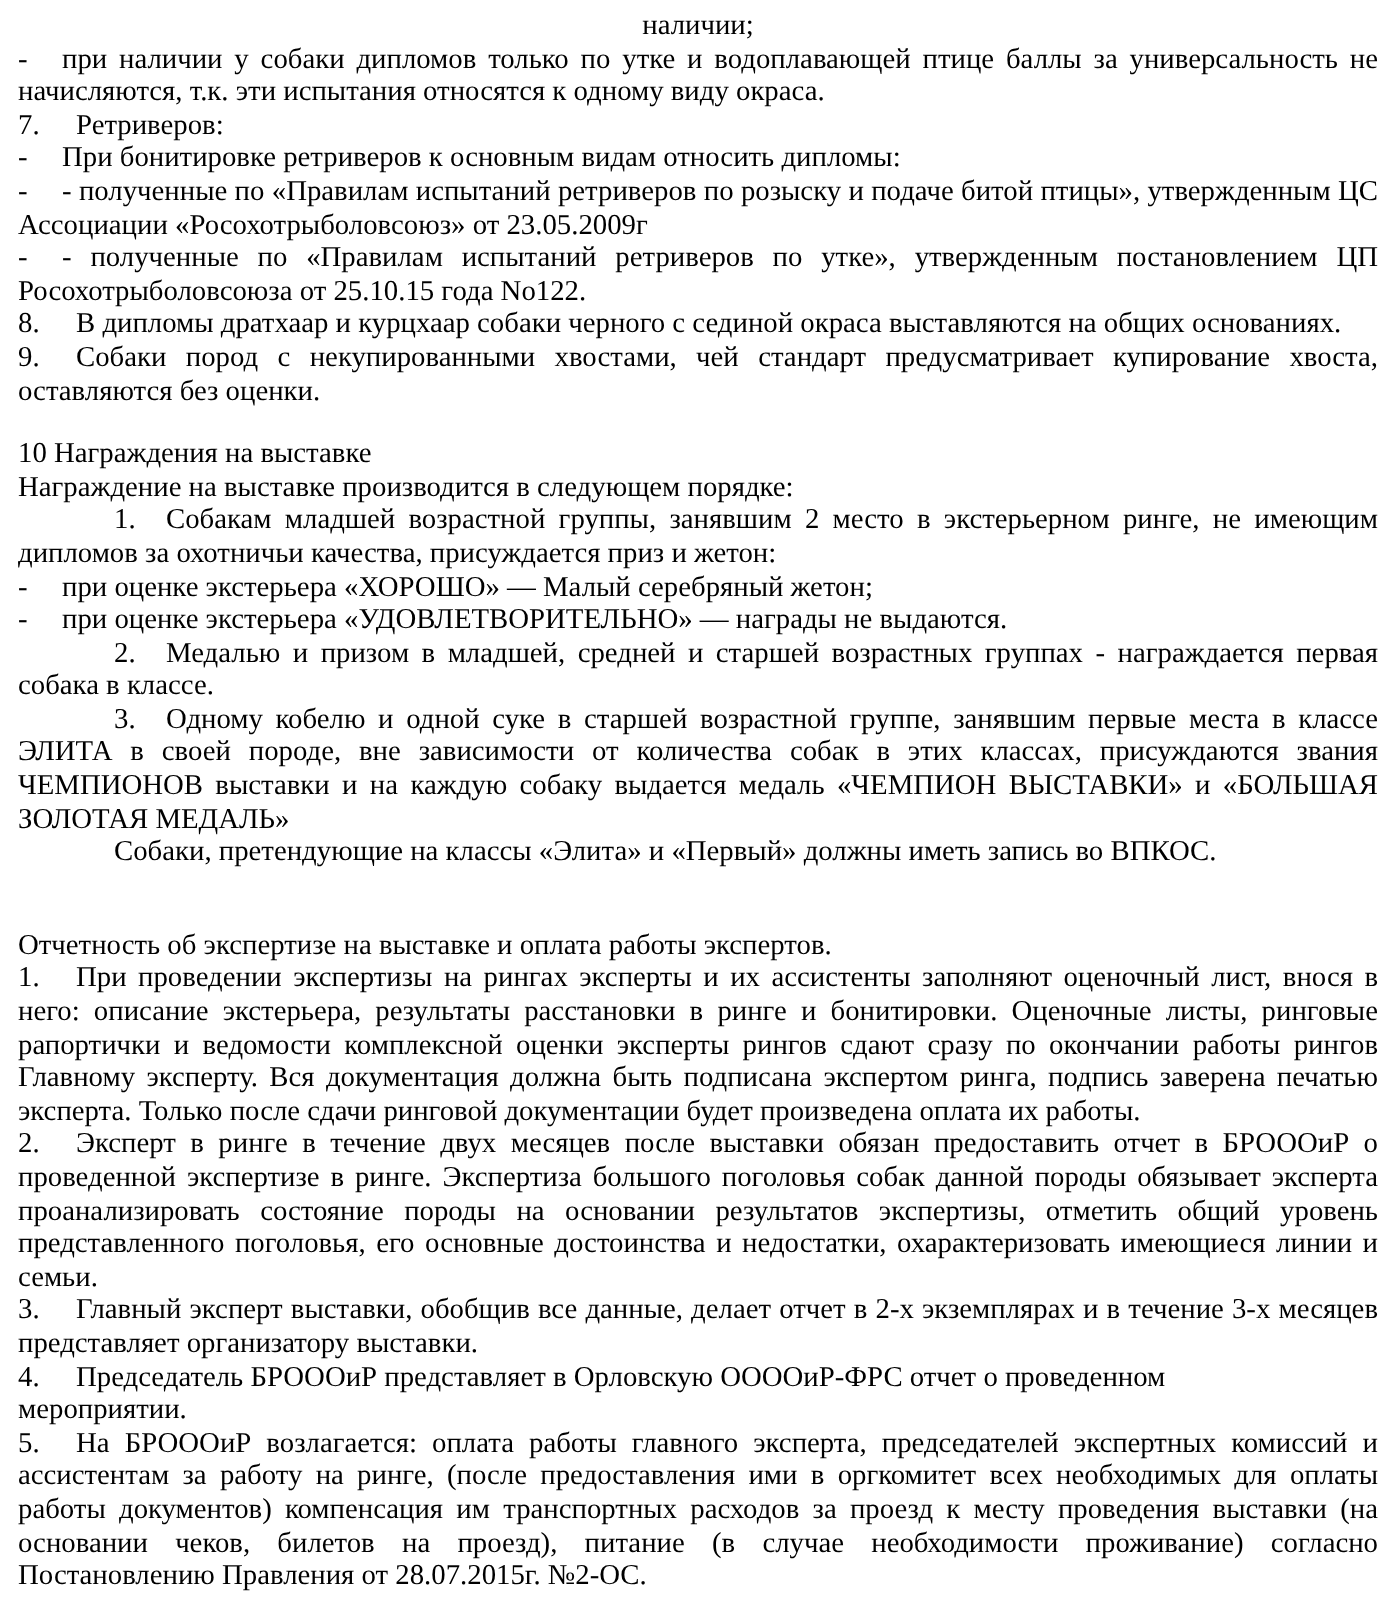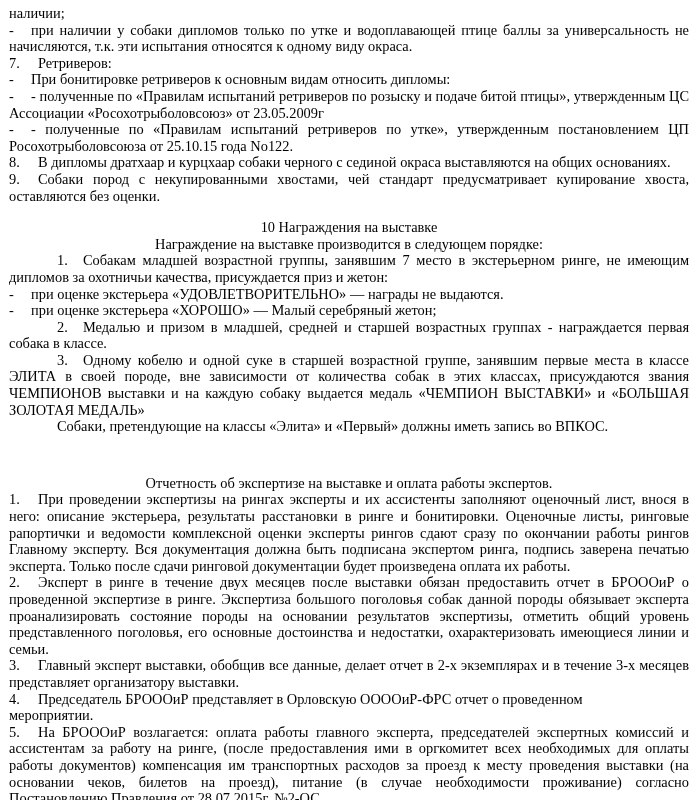--- a/index.html
+++ b/index.html
@@ -16,36 +16,35 @@
     line-height: 16.6px;
     color: #000000;
   }
   .doc {
     padding: 5px 10px 0 9px;
   }
   p {
     margin: 0;
     text-align: justify;
   }
-  .plain { text-align: left; }
+  .plain { text-align: center; }
   .marker {
     display: inline-block;
     text-indent: 0;
   }
   .dash .marker { width: 22px; }
   .num .marker { width: 29px; }
   .inum { text-indent: 48px; }
   .inum .marker { width: 26px; }
   .pindent { text-indent: 48px; }
   .center {
-    text-align: center;
     text-indent: 0;
   }
   .gap { margin-top: 15px; }
-  .gap-lg { margin-top: 40px; }
+  .gap-lg { margin-top: 30px; }
   .manual-break .ptext { white-space: pre-wrap; }
 </style>
 </head>
 <body>
 
 <div class="doc">
 
   <p class="plain"><span class="ptext">наличии;</span></p>
 
   <p class="dash"><span class="marker">-</span><span class="ptext">при наличии у собаки дипломов только по утке и водоплавающей птице баллы за универсальность не начисляются, т.к. эти испытания относятся к одному виду окраса.</span></p>
@@ -59,26 +58,26 @@
   <p class="dash"><span class="marker">-</span><span class="ptext">- полученные по «Правилам испытаний ретриверов по утке», утвержденным постановлением ЦП Росохотрыболовсоюза от 25.10.15 года No122.</span></p>
 
   <p class="num"><span class="marker">8.</span><span class="ptext">В дипломы дратхаар и курцхаар собаки черного с сединой окраса выставляются на общих основаниях.</span></p>
 
   <p class="num"><span class="marker">9.</span><span class="ptext">Собаки пород с некупированными хвостами, чей стандарт предусматривает купирование хвоста, оставляются без оценки.</span></p>
 
   <p class="center gap"><span class="ptext">10 Награждения на выставке</span></p>
 
   <p class="center"><span class="ptext">Награждение на выставке производится в следующем порядке:</span></p>
 
-  <p class="inum"><span class="marker">1.</span><span class="ptext">Собакам младшей возрастной группы, занявшим 7 место в экстерьерном ринге, не имеющим дипломов за охотничьи качества, присуждается приз и жетон:</span></p>
+  <p class="inum"><span class="marker">1.</span><span class="ptext">Собакам младшей возрастной группы, занявшим 2 место в экстерьерном ринге, не имеющим дипломов за охотничьи качества, присуждается приз и жетон:</span></p>
 
 
+  <p class="dash"><span class="marker">-</span><span class="ptext">при оценке экстерьера «ХОРОШО» — Малый серебряный жетон;</span></p>
+
   <p class="dash"><span class="marker">-</span><span class="ptext">при оценке экстерьера «УДОВЛЕТВОРИТЕЛЬНО» — награды не выдаются.</span></p>
-
-  <p class="dash"><span class="marker">-</span><span class="ptext">при оценке экстерьера «ХОРОШО» — Малый серебряный жетон;</span></p>
 
   <p class="inum"><span class="marker">2.</span><span class="ptext">Медалью и призом в младшей, средней и старшей возрастных группах - награждается первая собака в классе.</span></p>
 
   <p class="inum"><span class="marker">3.</span><span class="ptext">Одному кобелю и одной суке в старшей возрастной группе, занявшим первые места в классе ЭЛИТА в своей породе, вне зависимости от количества собак в этих классах, присуждаются звания ЧЕМПИОНОВ выставки и на каждую собаку выдается медаль «ЧЕМПИОН ВЫСТАВКИ» и «БОЛЬШАЯ ЗОЛОТАЯ МЕДАЛЬ»</span></p>
 
   <p class="pindent"><span class="ptext">Собаки, претендующие на классы «Элита» и «Первый» должны иметь запись во ВПКОС.</span></p>
 
   <p class="center gap-lg"><span class="ptext">Отчетность об экспертизе на выставке и оплата работы экспертов.</span></p>
 
   <p class="num"><span class="marker">1.</span><span class="ptext">При проведении экспертизы на рингах эксперты и их ассистенты заполняют оценочный лист, внося в него: описание экстерьера, результаты расстановки в ринге и бонитировки. Оценочные листы, ринговые рапортички и ведомости комплексной оценки эксперты рингов сдают сразу по окончании работы рингов Главному эксперту. Вся документация должна быть подписана экспертом ринга, подпись заверена печатью эксперта. Только после сдачи ринговой документации будет произведена оплата их работы.</span></p>

